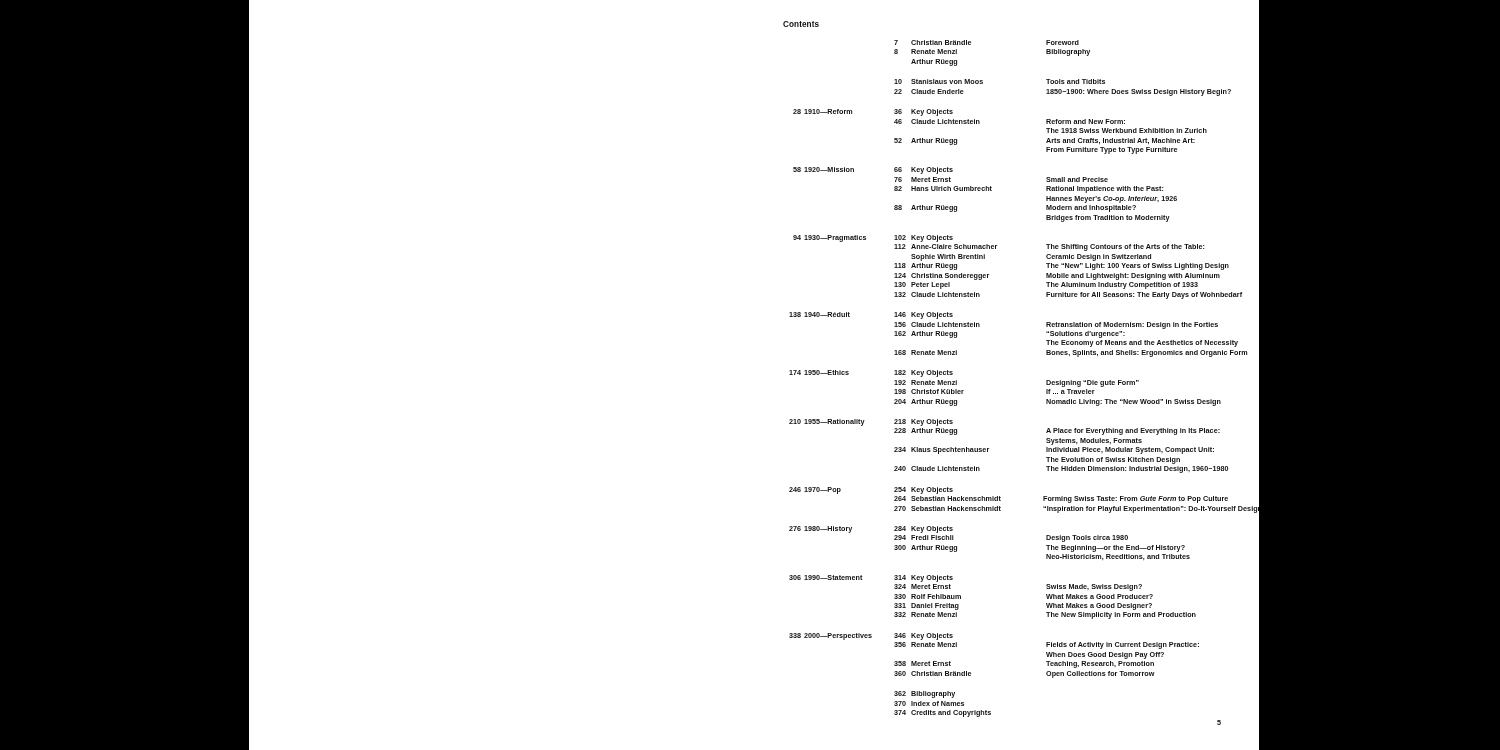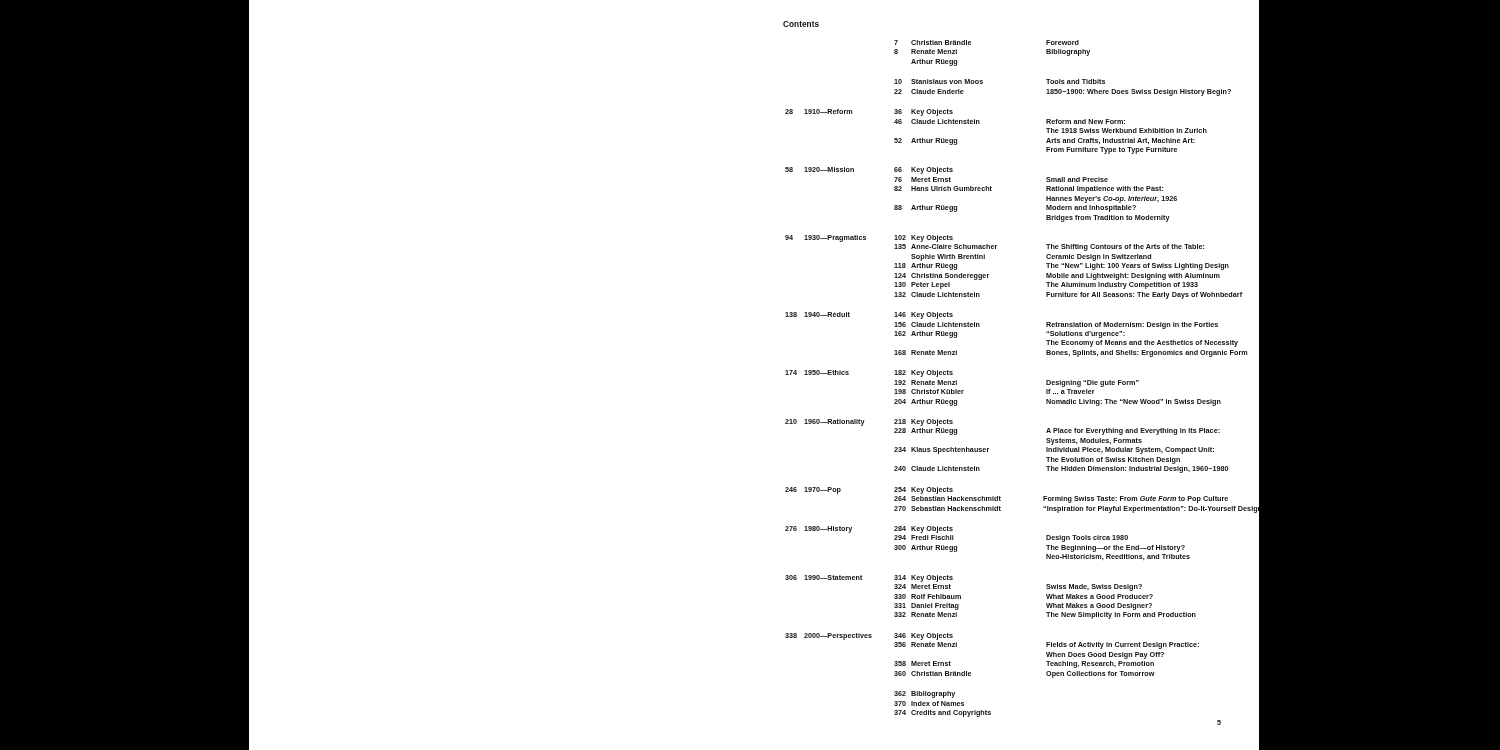--- a/index.html
+++ b/index.html
@@ -51,21 +51,21 @@
     font-size: 7.2px;
     font-weight: 700;
     line-height: 9.45px;
     white-space: nowrap;
     letter-spacing: 0.005em;
   }
   .sec-page {
     position: absolute;
     left: 536px;
     width: 16px;
-    text-align: left;
+    text-align: right;
   }
   .sec-label {
     position: absolute;
     left: 555px;
   }
   .item-page {
     position: absolute;
     left: 645px;
     width: 17px;
     text-align: left;
@@ -182,21 +182,21 @@
         </div>
       </div>
       <div class="group">
         <div class="row">
           <span class="sec-page">94</span>
           <span class="sec-label">1930—Pragmatics</span>
           <span class="item-page">102</span>
           <span class="author">Key Objects</span>
         </div>
         <div class="row">
-          <span class="item-page">135</span>
+          <span class="item-page">112</span>
           <span class="author">Anne-Claire Schumacher</span>
           <span class="title">The Shifting Contours of the Arts of the Table:</span>
         </div>
         <div class="row">
           <span class="author">Sophie Wirth Brentini</span>
           <span class="title">Ceramic Design in Switzerland</span>
         </div>
         <div class="row">
           <span class="item-page">118</span>
           <span class="author">Arthur Rüegg</span>
@@ -263,21 +263,21 @@
         </div>
         <div class="row">
           <span class="item-page">204</span>
           <span class="author">Arthur Rüegg</span>
           <span class="title">Nomadic Living: The “New Wood” in Swiss Design</span>
         </div>
       </div>
       <div class="group">
         <div class="row">
           <span class="sec-page">210</span>
-          <span class="sec-label">1960—Rationality</span>
+          <span class="sec-label">1955—Rationality</span>
           <span class="item-page">218</span>
           <span class="author">Key Objects</span>
         </div>
         <div class="row">
           <span class="item-page">228</span>
           <span class="author">Arthur Rüegg</span>
           <span class="title">A Place for Everything and Everything in Its Place:</span>
         </div>
         <div class="row">
           <span class="title">Systems, Modules, Formats</span>

